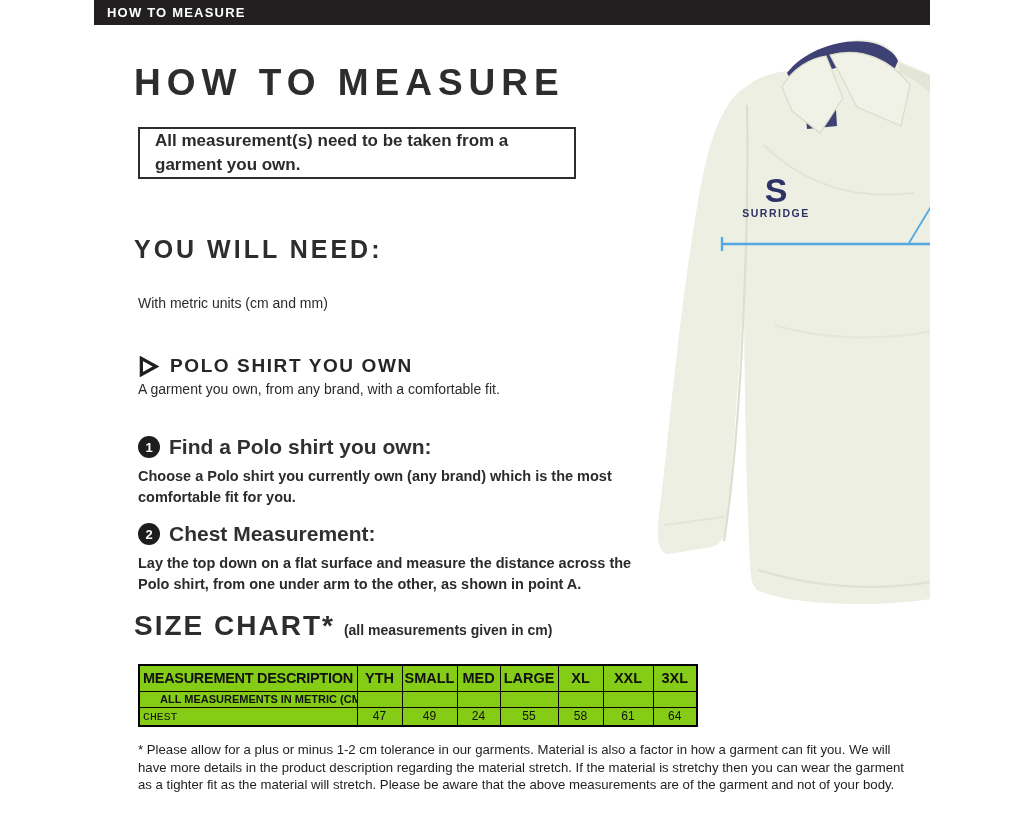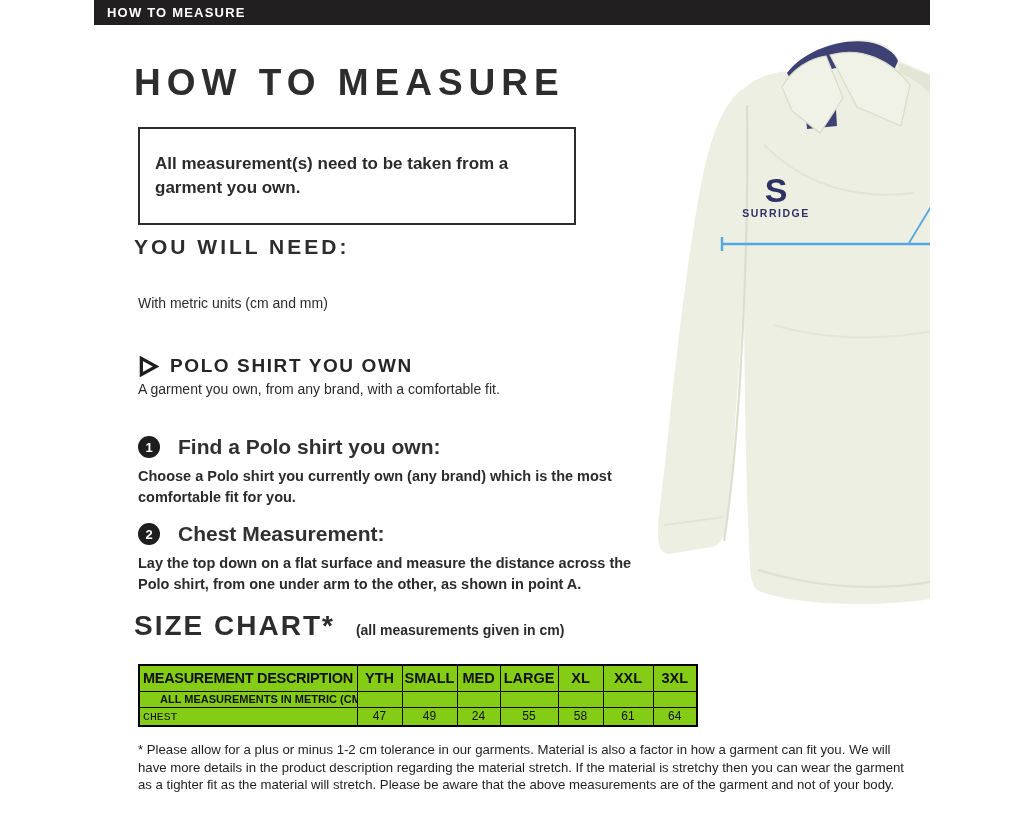--- a/index.html
+++ b/index.html
@@ -23,47 +23,47 @@
   .topbar-logo .s  { color:#ffffff; font-size:13px; font-weight:bold; line-height:0.85; }
   .topbar-logo .nm { color:#ffffff; font-size:4.5px; font-weight:bold; letter-spacing:0.6px; margin-top:1px; }
 
   
   .h1 {
     position:absolute; left:40px; top:62px;
     font-size:37px; font-weight:800; letter-spacing:6px; color:#2d2d2d; white-space:nowrap;
   }
   .notice-box {
     position:absolute; left:44px; top:127px; width:438px;
-    border:2px solid #2d2d2d; padding:23px 15px;
+    border:2px solid #2d2d2d; padding:0 15px;
   }
   .notice-box p { font-size:17px; font-weight:bold; line-height:1.4; color:#2b2b2b; }
 
   .h2-need {
     position:absolute; left:40px; top:235px;
-    font-size:21px; font-weight:800; letter-spacing:3px; color:#2d2d2d; white-space:nowrap;
+    font-size:25px; font-weight:800; letter-spacing:3px; color:#2d2d2d; white-space:nowrap;
   }
 
   .need-item { position:absolute; left:44px; }
   .need-item .row { display:flex; align-items:center; gap:11px; }
   .tri-icon { width:21px; height:21px; flex:0 0 auto; }
   .need-title { font-size:19px; font-weight:800; letter-spacing:1.6px; color:#262626; white-space:nowrap; }
   .need-desc  { font-size:14px; font-weight:normal; color:#2b2b2b; margin-top:4px; white-space:nowrap; }
 
   .step { position:absolute; left:44px; }
   .step .row { display:flex; align-items:center; gap:9px; }
   .step-badge {
     width:22px; height:22px; border-radius:50%; background:#1d1d1d; flex:0 0 auto;
     display:flex; align-items:center; justify-content:center;
     color:#ffffff; font-size:13px; font-weight:bold;
   }
-  .step-title { font-size:21px; font-weight:600; color:#303030; white-space:nowrap;margin-left:9px; }
+  .step-title { font-size:21px; font-weight:600; color:#303030; white-space:nowrap; }
   .step-desc  { font-size:14.5px; font-weight:bold; line-height:1.42; color:#2b2b2b; margin-top:7px; }
 
   .h2-chart {
-    position:absolute; left:40px; top:610px; display:flex; align-items:baseline; gap:21px; white-space:nowrap;
+    position:absolute; left:40px; top:610px; display:flex; align-items:baseline; gap:9px; white-space:nowrap;
   }
   .h2-chart .big   { font-size:28px; font-weight:800; letter-spacing:2px; color:#2d2d2d; }
   .h2-chart .small { font-size:14px; font-weight:bold; color:#2b2b2b; }
 
   
   table.size-chart {
     position:absolute; left:44px; top:664px; width:558px;
     border-collapse:collapse; table-layout:fixed; background:#84cc16;
     border:2px solid #000;
   }

